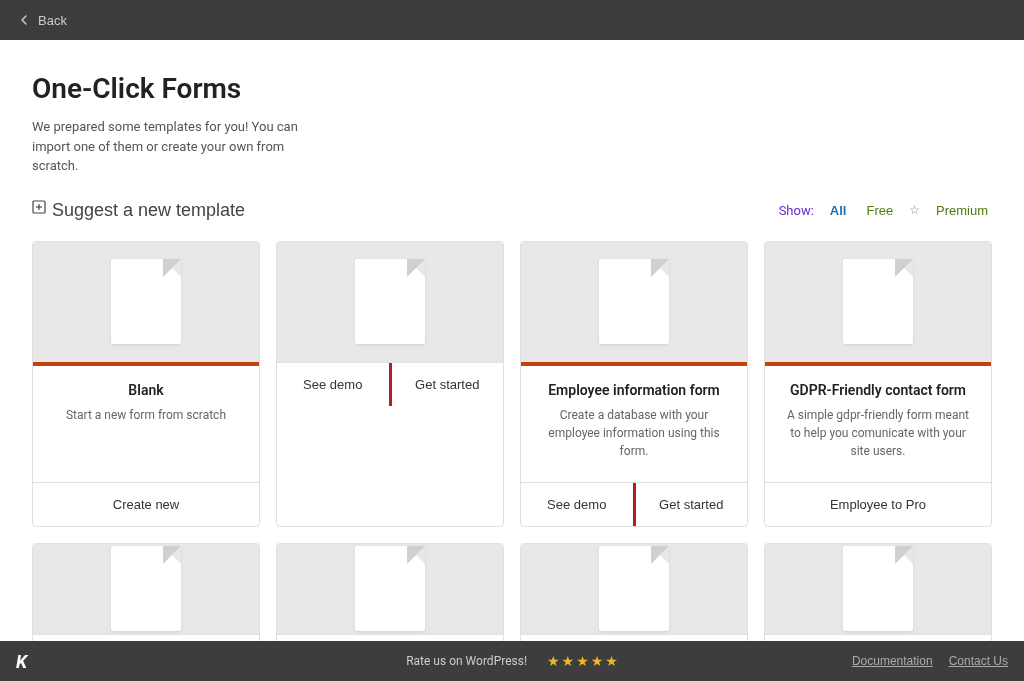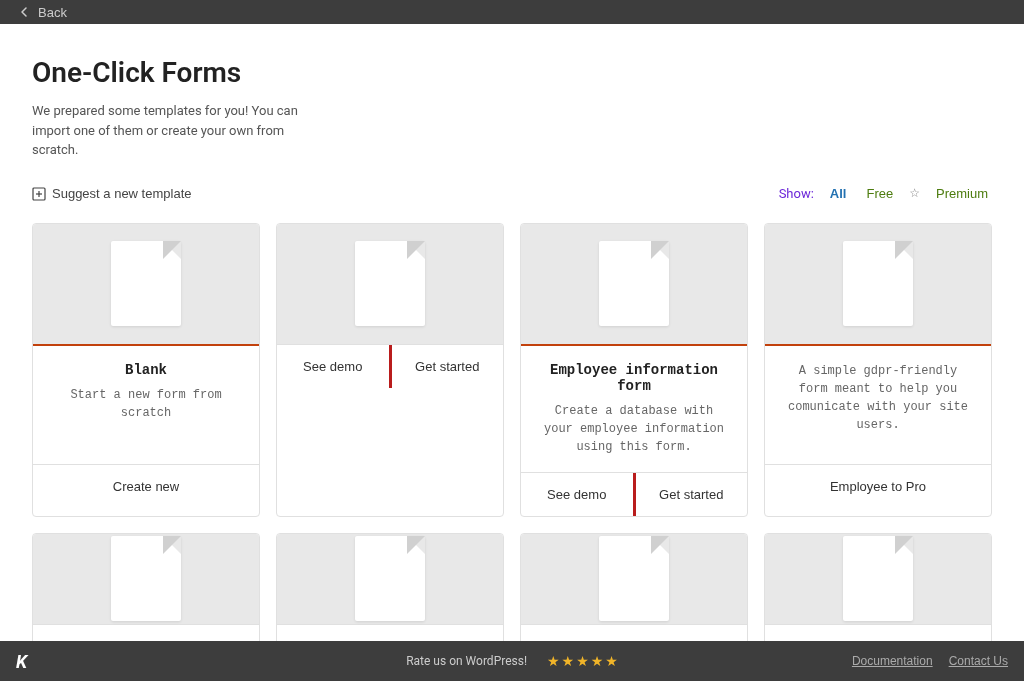--- a/index.html
+++ b/index.html
@@ -1,21 +1,21 @@
 <!DOCTYPE html>
 <html><head>
   <meta charset="utf-8">
   <style>
     * { box-sizing: border-box; margin: 0; padding: 0; }
     body { font-family: -apple-system, BlinkMacSystemFont, 'Segoe UI', Roboto, sans-serif; background: #f0f0f0; display: flex; flex-direction: column; height: 681px; overflow: hidden; }
 
     
     .top-bar {
       background: #3d3d3d;
-      height: 24px;
+      height: 40px;
       display: flex;
       align-items: center;
       padding: 0 16px;
       flex-shrink: 0;
     }
     .back-btn {
       color: #ccc;
       font-size: 13px;
       display: flex;
       align-items: center;
@@ -57,23 +57,23 @@
 
     .toolbar {
       display: flex;
       align-items: center;
       justify-content: space-between;
       margin-bottom: 20px;
     }
 
     .suggest-btn {
       display: flex;
-      align-items: flex-end;
+      align-items: flex-start;
       gap: 6px;
-      font-size: 13px;
+      font-size: 18px;
       color: #444;
       background: none;
       border: none;
       cursor: pointer;
     }
 
     .show-filter {
       display: flex;
       align-items: center;
       gap: 12px;
@@ -140,27 +140,26 @@
       top: 0;
       right: 0;
       width: 18px;
       height: 18px;
       background: #d0d0d0;
       clip-path: polygon(0 0, 100% 0, 0 100%);
     }
 
     .card-body {
       padding: 16px;
-      border-top: 2px solid #c2410c;
+      border-top: 4px solid #c2410c;
       text-align: center;
       min-height: 120px;
       display: flex;
       flex-direction: column;
       align-items: center;
-      font-family: Liberation Mono, monospace;
     }
 
     .card-title {
       font-size: 14px;
       font-weight: 600;
       color: #222;
       margin-bottom: 8px;
     }
 
     .card-desc {
@@ -336,20 +335,21 @@
 
     </div>
 
   </div>
       <div class="card">
     <div class="card-image" style="height:120px">
       <div class="form-shape"></div>
     </div>
 
     <div class="card-body">
+      <div class="card-title">GDPR-Friendly contact form</div>
       <div class="card-desc">A simple gdpr-friendly form meant to help you comunicate with your site users.</div>
     </div>
     <div class="card-actions">
 
         <button class="card-btn">Employee to Pro</button>
 
     </div>
 
   </div>
       <div class="card">

